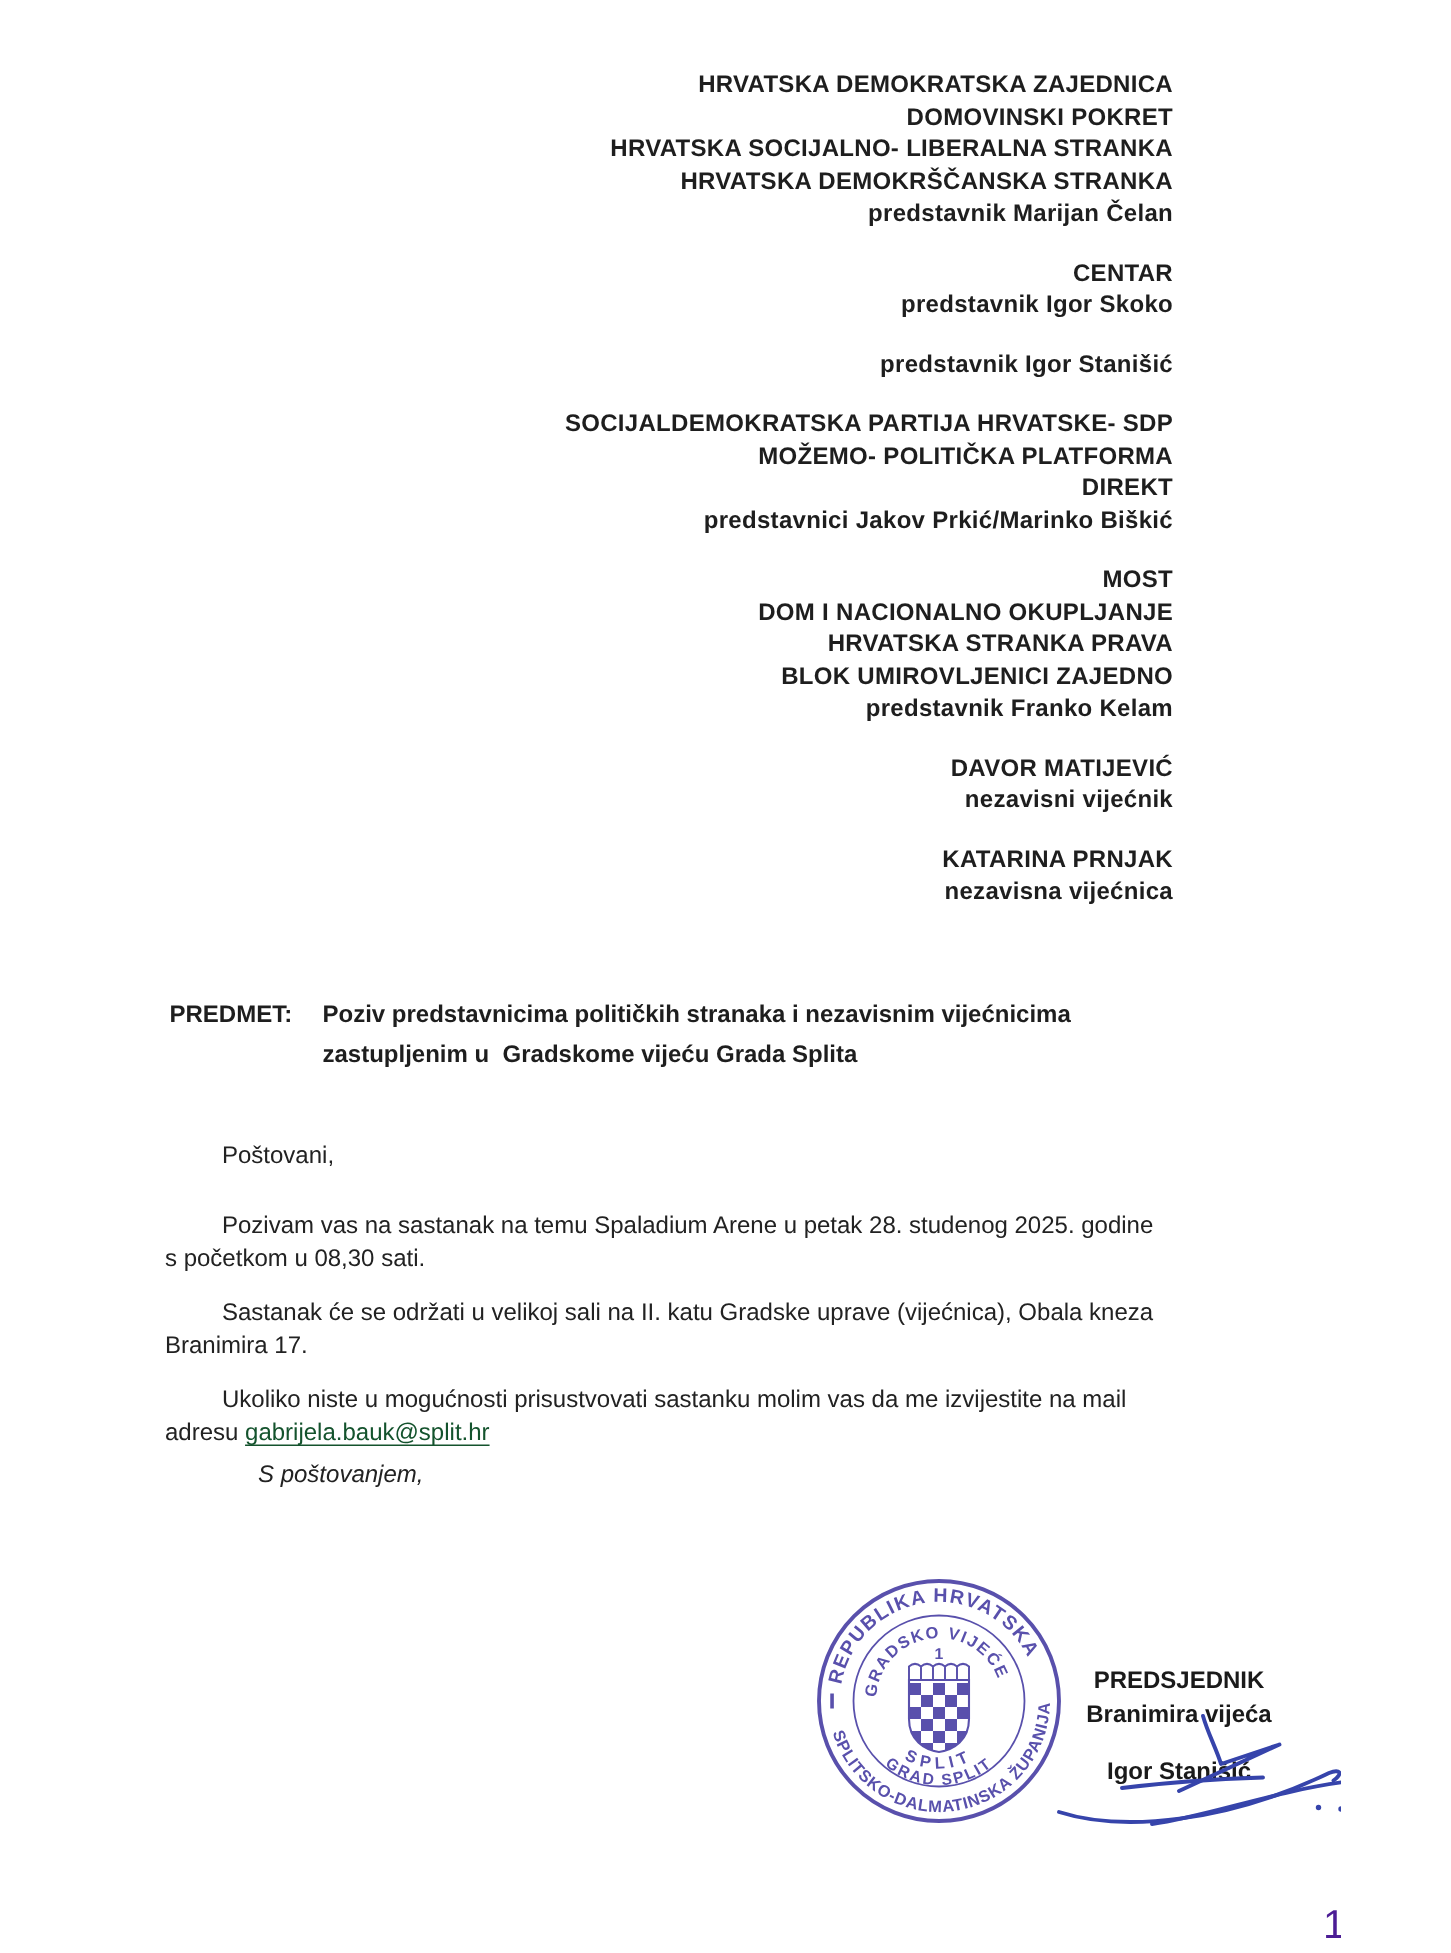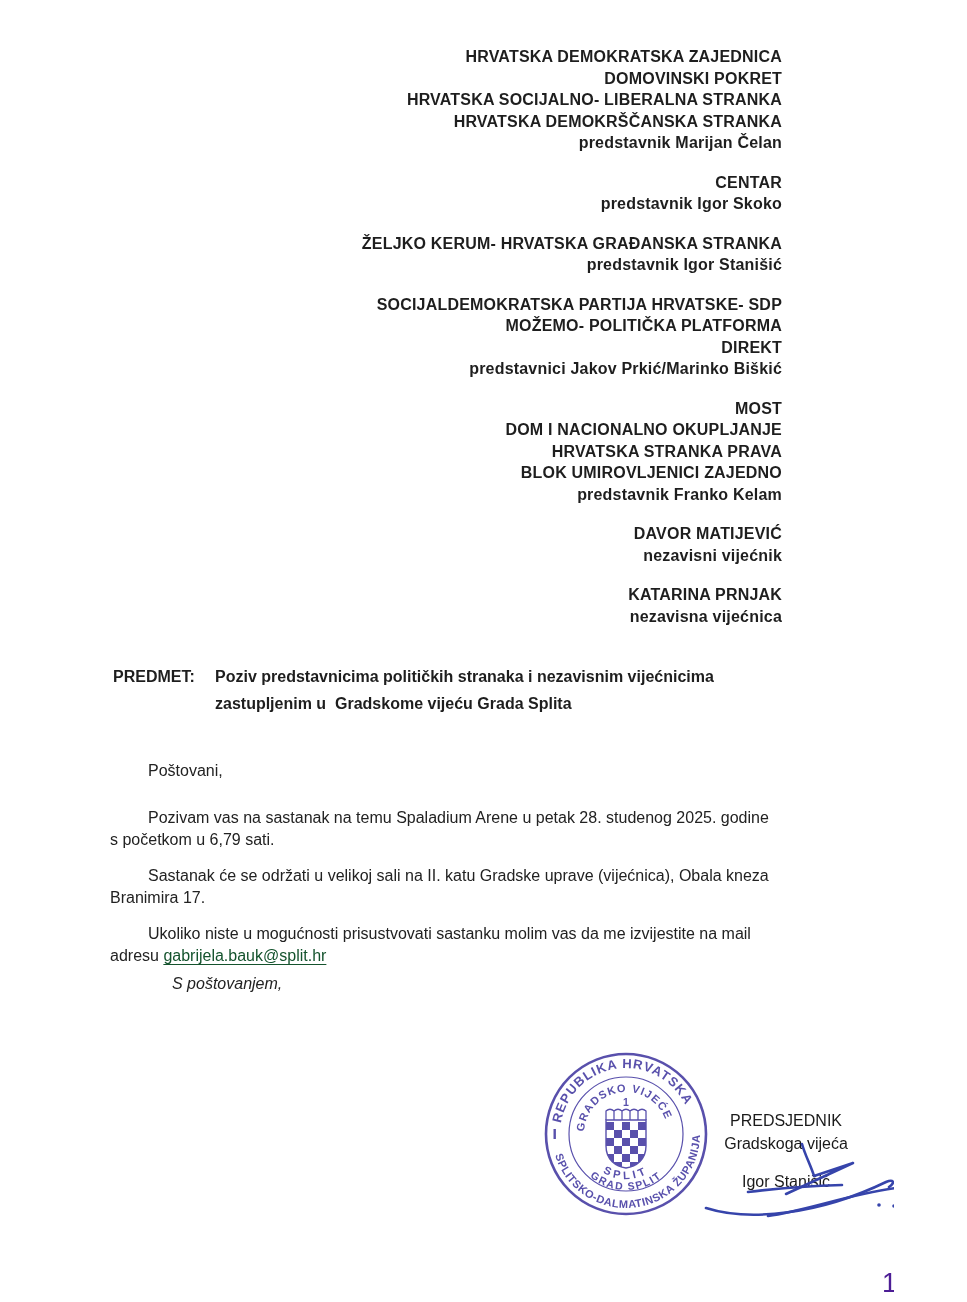--- a/index.html
+++ b/index.html
@@ -21,21 +21,21 @@
   .body-text { font-size:16px; line-height:22px; color:#222; }
   .salutation { position:absolute; left:148px; top:760px; }
   .para { position:absolute; left:110px; width:760px;margin-top:12px; }
   .para .indent { padding-left:38px; }
   #p1 { top:795px; } #p2 { top:853px; } #p3 { top:911px; }
   .closing { position:absolute; left:172px; top:973px;font-style:italic; }
   .email-link { color:#14532d; text-decoration:underline; text-underline-offset:3px; cursor:pointer; }
   
   .sig-block {
     position:absolute; left:690px; top:1109px; width:192px; text-align:center;
-    font-weight:normal; font-size:16px; line-height:23px; color:#1a1a1a;
+    font-weight:bold; font-size:16px; line-height:23px; color:#1a1a1a;
   }
   .sig-name { margin-top:15px; }
   .stamp-svg { position:absolute; left:540px; top:1048px; opacity:0.92; }
   .signature-svg { position:absolute; left:690px; top:1128px; }
   
   .page-indicator { position:absolute; left:882px; top:1268px; font-size:27px; color:#4c1d95; }
   .edge-line { position:absolute; left:956px; top:988px; width:2px; height:314px; background:#ececec; }
 </style>
 </head>
 <body>
@@ -48,21 +48,20 @@
       <div>DOMOVINSKI POKRET</div>
       <div>HRVATSKA SOCIJALNO- LIBERALNA STRANKA</div>
       <div>HRVATSKA DEMOKRŠČANSKA STRANKA</div>
       <div>predstavnik Marijan Čelan</div>
     </div>
     <div class="rgroup">
       <div>CENTAR</div>
       <div>predstavnik Igor Skoko</div>
     </div>
     <div class="rgroup">
-      <div>ŽELJKO KERUM- HRVATSKA GRAĐANSKA STRANKA</div>
       <div>predstavnik Igor Stanišić</div>
     </div>
     <div class="rgroup">
       <div>SOCIJALDEMOKRATSKA PARTIJA HRVATSKE- SDP</div>
       <div>MOŽEMO- POLITIČKA PLATFORMA</div>
       <div>DIREKT</div>
       <div>predstavnici Jakov Prkić/Marinko Biškić</div>
     </div>
     <div class="rgroup">
       <div>MOST</div>
@@ -84,21 +83,21 @@
   <div class="subject-label">PREDMET:</div>
   <div class="subject-content">
     <div>Poziv predstavnicima političkih stranaka i nezavisnim vijećnicima</div>
     <div>zastupljenim u  Gradskome vijeću Grada Splita</div>
   </div>
 
   <div class="body-text salutation">Poštovani,</div>
 
   <div class="body-text para" id="p1">
     <div class="indent">Pozivam vas na sastanak na temu Spaladium Arene u petak 28. studenog 2025. godine</div>
-    <div>s početkom u 6,79 sati.</div>
+    <div>s početkom u 08,30 sati.</div>
   </div>
 
   <div class="body-text para" id="p2">
     <div class="indent">Sastanak će se održati u velikoj sali na II. katu Gradske uprave (vijećnica), Obala kneza</div>
     <div>Branimira 17.</div>
   </div>
 
   <div class="body-text para" id="p3">
     <div class="indent">Ukoliko niste u mogućnosti prisustvovati sastanku molim vas da me izvijestite na mail</div>
     <div><span>adresu </span><a class="email-link">gabrijela.bauk@split.hr</a></div>
@@ -151,21 +150,21 @@
           <rect x="98" y="106" width="8" height="8"></rect>
         <rect x="74" y="114" width="8" height="8"></rect>
           <rect x="90" y="114" width="8" height="8"></rect>
       </g>
       <path d="M66,72 H106 V98 C106,112 96,118.5 86,120 C76,118.5 66,112 66,98 Z" stroke="#4b42a5" stroke-width="1.4" fill="none"></path>
     </g>
   </svg>
 
   <div class="sig-block">
     <div>PREDSJEDNIK</div>
-    <div>Gradskoga vijeća</div>
+    <div>Branimira vijeća</div>
     <div class="sig-name">Igor Stanišić</div>
   </div>
 
   <svg class="signature-svg" width="280" height="100" viewBox="0 0 280 100">
     <g stroke="#3644ab" stroke-width="2.6" fill="none" stroke-linecap="round" stroke-linejoin="round">
       <path d="M 112,16 C 115,27 121,38 124,48 L 163,35 L 96,66"></path>
       <path d="M 16,80 C 60,94 130,86 196,54 C 203,51 206,54 199,59"></path>
       <path d="M 78,88 C 115,83 160,66 206,60"></path>
       <path d="M 58,64 C 90,60 120,58 152,57"></path>
     </g>

